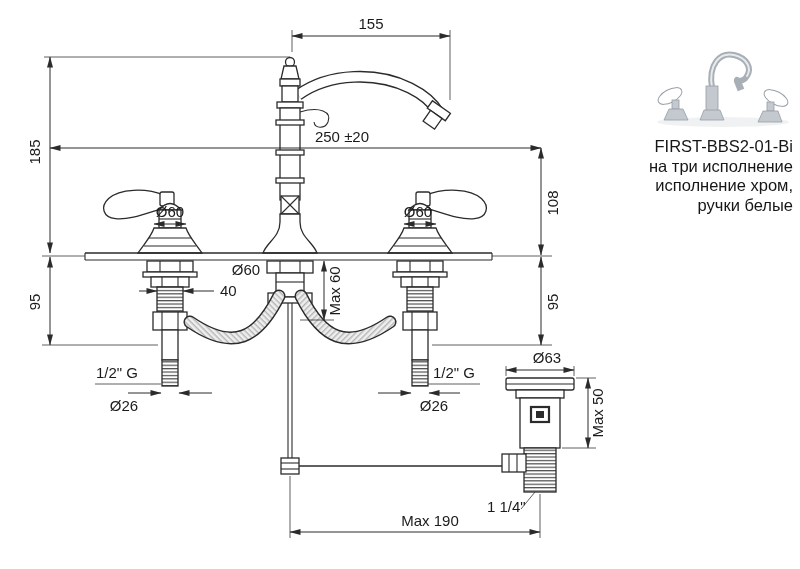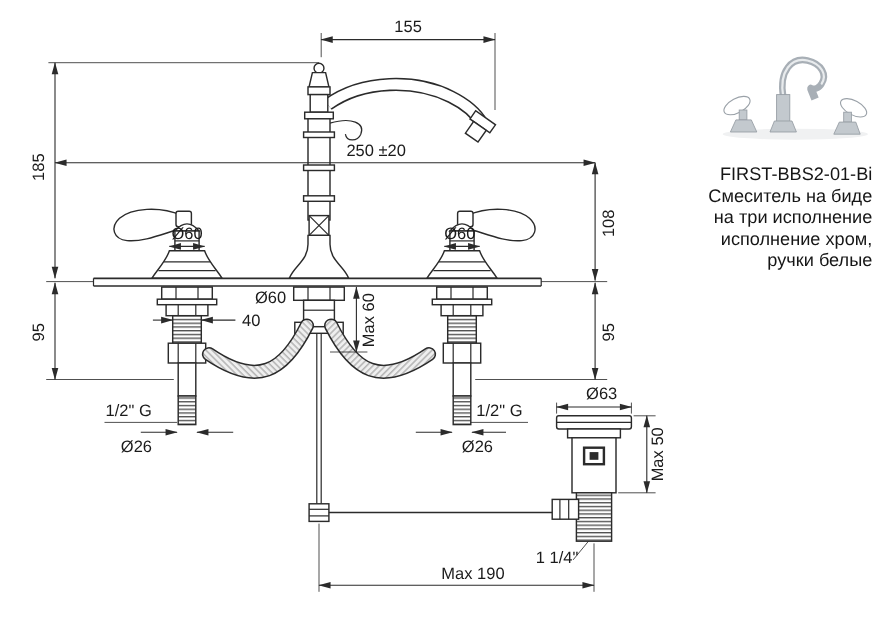--- a/index.html
+++ b/index.html
@@ -3,21 +3,21 @@
 <meta charset="utf-8">
 <style>
   html,body { margin:0; padding:0; }
   body { width:800px; height:569px; position:relative; background:#ffffff; overflow:hidden; }
   svg text { font-family:"Liberation Sans", sans-serif; }
   .o   { stroke:#2b2b2b; stroke-width:1.3; fill:#ffffff; }
   .on  { stroke:#2b2b2b; stroke-width:1.1; fill:none; }
   .dimln { stroke:#2b2b2b; stroke-width:1; fill:none; }
   .thin  { stroke:#2b2b2b; stroke-width:0.75; fill:none; }
   .t { font-size:15px; fill:#1b1b1b; }
-  .info { position:absolute; top:150px; right:7px; text-align:right;
+  .info { position:absolute; top:137px; right:7px; text-align:right;
           font-family:"Liberation Sans", sans-serif; font-size:16.5px;
           line-height:19.5px; color:#161616; }
 </style>
 </head>
 <body>
 
 
 
 <svg width="800" height="569" viewBox="0 0 800 569">
   <defs>
@@ -230,20 +230,19 @@
       <ellipse cx="128" cy="68" rx="13" ry="6.5" fill="#ffffff" stroke="#9aa1a8" stroke-width="1"></ellipse>
     </g>
     <rect x="119" y="72" width="7" height="9" fill="#c3c9ce" stroke="#979ea5" stroke-width="0.8"></rect>
     <path d="M110,92 L134,92 L130,81 L115,81 Z" fill="#c3c9ce" stroke="#979ea5" stroke-width="0.8"></path>
   </g>
 </svg>
 
 
 <div class="info">
   <div>FIRST-BBS2-01-Bi</div>
-  <div>Смеситель на биде</div>
   <div>на три исполнение</div>
   <div>исполнение хром,</div>
   <div>ручки белые</div>
 </div>
 
 
 
 
 </body></html>

